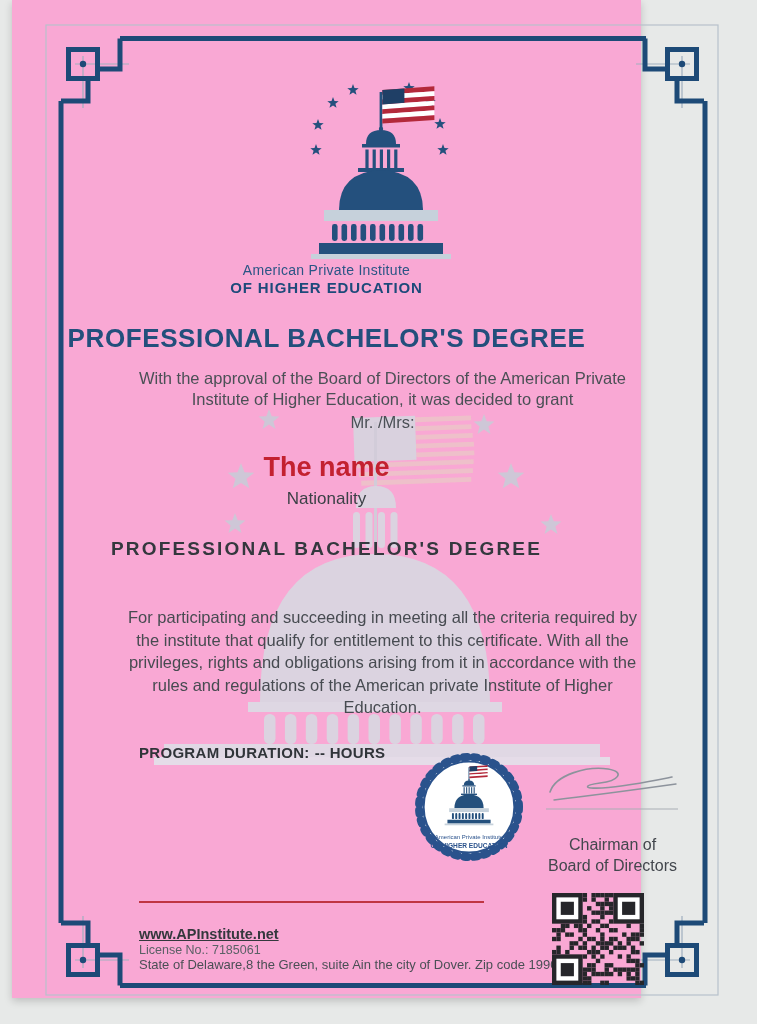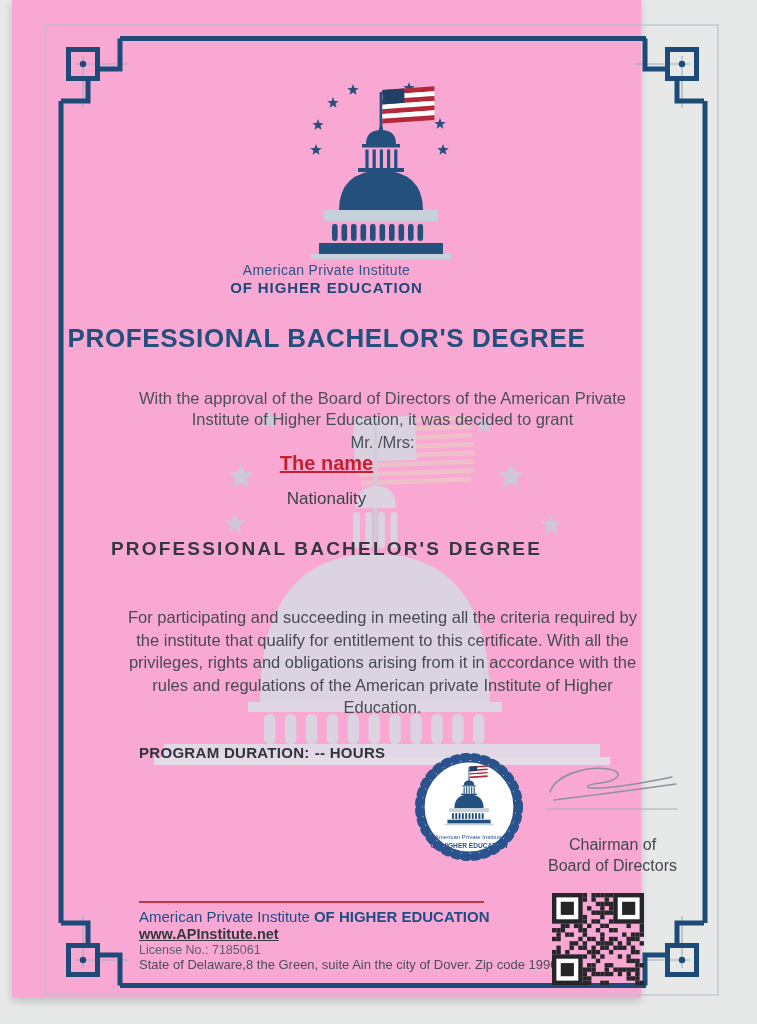--- a/index.html
+++ b/index.html
@@ -14,23 +14,23 @@
   .abs { position:absolute; }
   .ctr { width:100%; text-align:center; }
 
   .emblem { position:absolute; left:250px; top:80px; width:238px; height:182px; }
   .logo-text { top:262px; }
   .logo-line1 { font-size:14px; color:#2a5585; letter-spacing:.3px; }
   .logo-line2 { font-size:15px; font-weight:800; color:#1d4a7a; letter-spacing:.9px; margin-top:1px; }
 
   .main-title { top:323px; font-size:26px; font-weight:800; color:#234f7c; letter-spacing:.6px; }
   .intro { top:368px; left:110px; width:521px; text-align:center; font-size:16.5px;
-           line-height:1.3; color:#4b5056;margin-top:20px; }
+           line-height:1.3; color:#4b5056; }
   .salutation { margin-top:1px; }
-  .recipient-name { top:452px; font-size:20px; font-weight:800; color:#c32130;text-decoration:underline; }
+  .recipient-name { top:452px; font-size:27px; font-weight:800; color:#c32130; }
   .nationality { top:489px; font-size:17px; color:#3c4147; }
   .degree-title { top:538px; font-size:19px; font-weight:800; color:#34383e; letter-spacing:2.2px; }
   .field-line { top:571px; font-size:18px; font-weight:800; color:#c32130; }
   .body-text { top:606px; left:108px; width:525px; text-align:center; font-size:16.5px;
                line-height:1.37; color:#474b51; }
   .detail-line { font-size:15px; font-weight:800; color:#303439; letter-spacing:.3px; }
   .detail-line .v { margin-left:5px; }
   .duration { top:744px; left:127px; }
   .issuance { top:772px; left:127px; }
 
@@ -211,23 +211,20 @@
         <path d="M14,38 C48,34 100,27 136,22" stroke="#8d939c" stroke-width="1.4" fill="none" stroke-linecap="round"></path>
         <path d="M6,47 H138" stroke="#a9aeb5" stroke-width="1" fill="none"></path>
       </svg>
       <div class="sig-title">
         <div>Chairman of</div>
         <div>Board of Directors</div>
       </div>
     </div>
 
     <div class="abs red-rule"></div>
-    <div class="abs institute-line">
-      <span>American Private Institute</span><span class="b">OF HIGHER EDUCATION</span>
-    </div>
     <a class="abs website" href="#">www.APInstitute.net</a>
     <div class="abs license">License No.: 7185061</div>
     <div class="abs address">State of Delaware,8 the Green, suite Ain the city of Dover. Zip code 19901</div>
 
     <svg class="qr-box" id="qr" viewBox="0 0 84 84" aria-hidden="true">
         <rect x="0" y="0" width="28" height="28" fill="#26262a"></rect>
         <rect x="4" y="4" width="20" height="20" fill="#fff"></rect>
         <rect x="8" y="8" width="12" height="12" fill="#26262a"></rect>
         <rect x="56" y="0" width="28" height="28" fill="#26262a"></rect>
         <rect x="60" y="4" width="20" height="20" fill="#fff"></rect>

